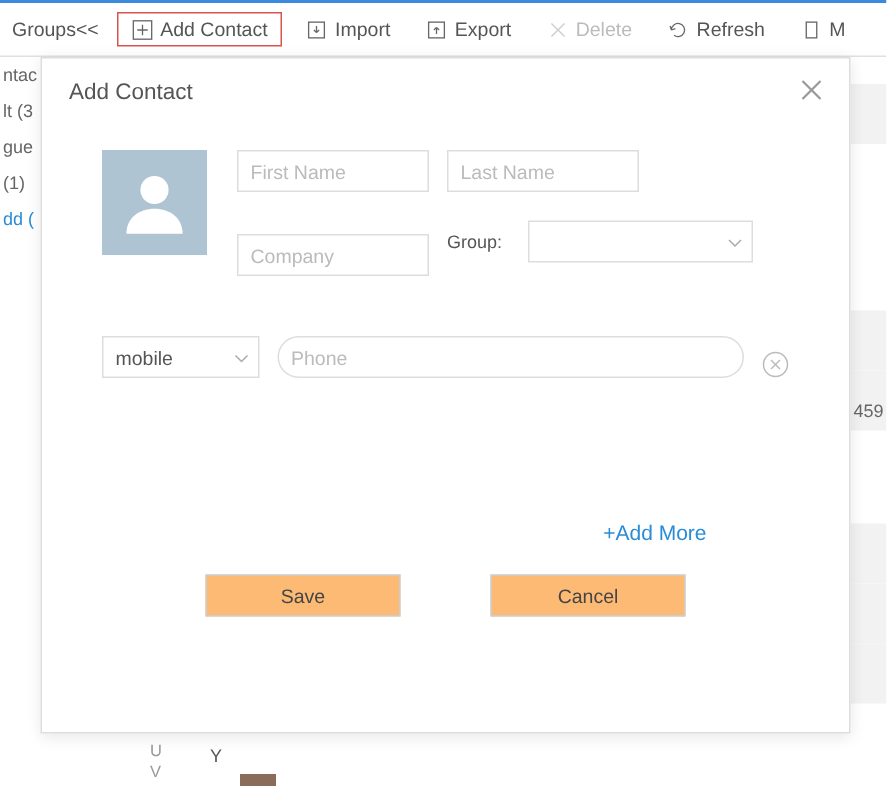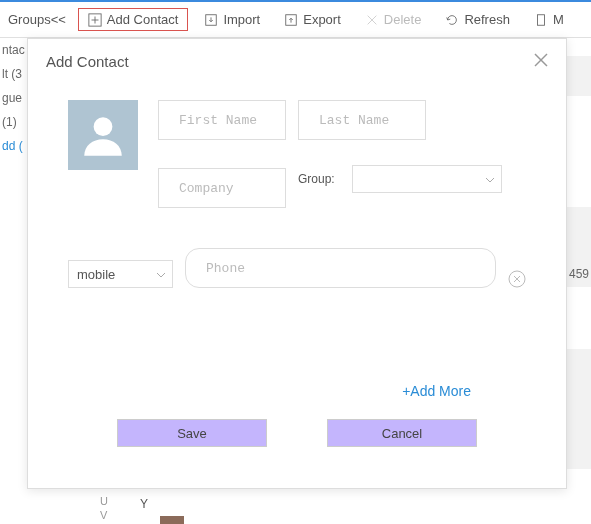--- a/index.html
+++ b/index.html
@@ -30,40 +30,40 @@
 .modal-title { font-size: 15px; color: #555; }
 .close-x { cursor: pointer; color: #999; }
 .close-x svg { width: 14px; height: 14px; }
 
 .modal-body { padding: 20px 40px; }
 .row1 { display: flex; gap: 20px; align-items: flex-start; }
 .avatar { width: 70px; height: 70px; background: #afc4d2; display: flex; align-items: center; justify-content: center; }
 .avatar svg { width: 50px; height: 50px; fill: #fff; }
 .fields { flex: 1; display: flex; flex-direction: column; gap: 10px; }
 .field-row { display: flex; gap: 12px; align-items: center; }
-.input { border: 1px solid #ddd; height: 40px; padding: 0 20px; font-size: 13px; color: #555; outline: none; font-family: Liberation Mono, monospace; }
+.input { border: 1px solid #ddd; height: 28px; padding: 0 8px; font-size: 13px; color: #555; outline: none; }
 .input::placeholder { color: #bbb; }
 .input.half { width: 128px; }
 .input.company { width: 128px; margin-top: 18px; }
 .group-label { font-size: 12px; color: #555; width: 42px; }
 .select { border: 1px solid #ddd; height: 28px; width: 150px; position: relative; cursor: pointer; background: #fff; }
 .select .chev { position: absolute; right: 6px; top: 7px; color: #aaa; }
 
 .row2 { display: flex; gap: 12px; align-items: flex-end; margin-top: 40px; }
 .type-select { border: 1px solid #ddd; height: 28px; width: 105px; position: relative; cursor: pointer; padding: 0 8px; display: flex; align-items: center; font-size: 13px; }
 .type-select .chev { position: absolute; right: 6px; top: 7px; color: #aaa; }
 .phone-input { flex: 1; border-radius: 14px; }
 .clear-btn { width: 18px; height: 18px; cursor: pointer; color: #bbb; }
 .clear-btn svg { width: 18px; height: 18px; }
 
 .add-more { text-align: right; padding: 0 55px; margin-top: 95px; }
 .add-more span { color: #2a8cd6; font-size: 14px; cursor: pointer; }
 
 .button-row { display: flex; justify-content: center; gap: 60px; margin-top: 20px; }
-.btn { border: 1px solid #ccc; background: #c4b5fd; width: 150px; height: 28px; font-size: 13px; color: #444; cursor: pointer; }
+.btn { border: 1px solid #ccc; background: #fdba74; width: 130px; height: 28px; font-size: 13px; color: #444; cursor: pointer; }
 </style>
 </head>
 <body>
 
 <div class="topbar"></div>
 
 <div class="toolbar">
   <span class="groups-label">Groups&lt;&lt;</span>
   <div class="tb-btn highlighted">
     <svg viewBox="0 0 16 16">

